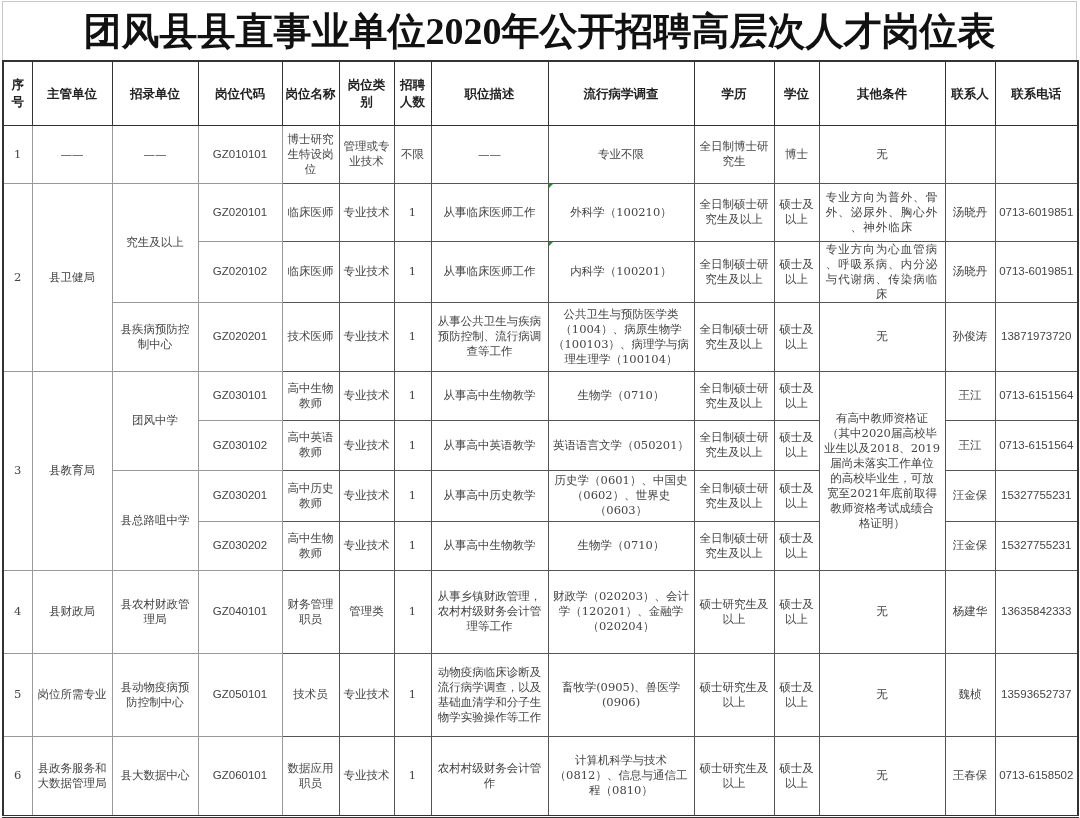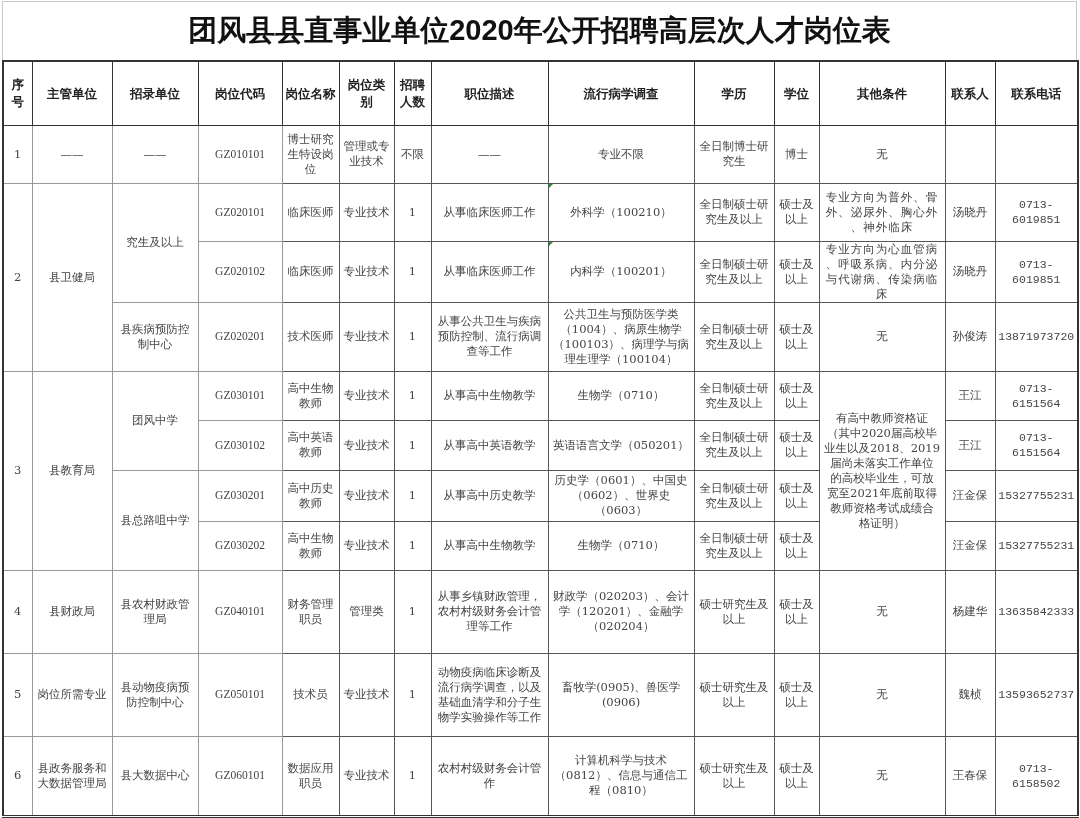--- a/index.html
+++ b/index.html
@@ -4,22 +4,22 @@
 <style>
   html, body { margin: 0; padding: 0; background: #ffffff; }
   body { width: 1080px; height: 818px; overflow: hidden; position: relative;
          font-family: "DejaVu Serif", "Liberation Serif", serif; color: #333; }
   .title-box {
     position: absolute; left: 2px; top: 1px; width: 1073px; height: 58px;
     border: 1px solid #c8c8c8; border-bottom: none; background: #fff;
     display: flex; align-items: center; justify-content: center;
   }
   .title {
-    font-family: Liberation Sans, sans-serif;
-    font-weight: bold; font-size: 29px; color: #111; letter-spacing: 0px;
+    font-family: Liberation Serif, serif;
+    font-weight: bold; font-size: 38px; color: #111; letter-spacing: 0px;
   }
   table.grid {
     position: absolute; left: 2px; top: 60px;
     border-collapse: collapse; table-layout: fixed;
     width: 1075px;
     border: 2px solid #333;
     border-bottom: 3px double #333;
   }
   table.grid td, table.grid th {
     border: 1px solid #555;
@@ -28,22 +28,22 @@
     color: #444; font-weight: normal; overflow: hidden;
     position: relative;
   }
   table.grid th {
     font-family: "DejaVu Sans", "Liberation Sans", sans-serif;
     font-weight: bold; color: #222; font-size: 12.5px; line-height: 17px;
     border: 1px solid #333;
   }
   td.light { border-color: #999 !important; }
   td.left { text-align: left; letter-spacing: 1px; margin-top: 12px; }
-  td.code { font-family: Liberation Serif, serif; font-size: 11px; margin-top: 29px; }
-  td.phone { font-family: Liberation Mono, monospace; font-size: 11.5px; }
+  td.code { font-family: Liberation Sans, sans-serif; font-size: 11px; margin-top: 29px; }
+  td.phone { font-family: Liberation Sans, sans-serif; font-size: 11.5px; }
   .tri {
     position: absolute; top: 0; left: 0; width: 0; height: 0;
     border-top: 4px solid #2e8b3a; border-right: 4px solid transparent;
   }
   .pre { white-space: pre-line; }
 </style>
 </head>
 <body>
 
 <div class="title-box">

